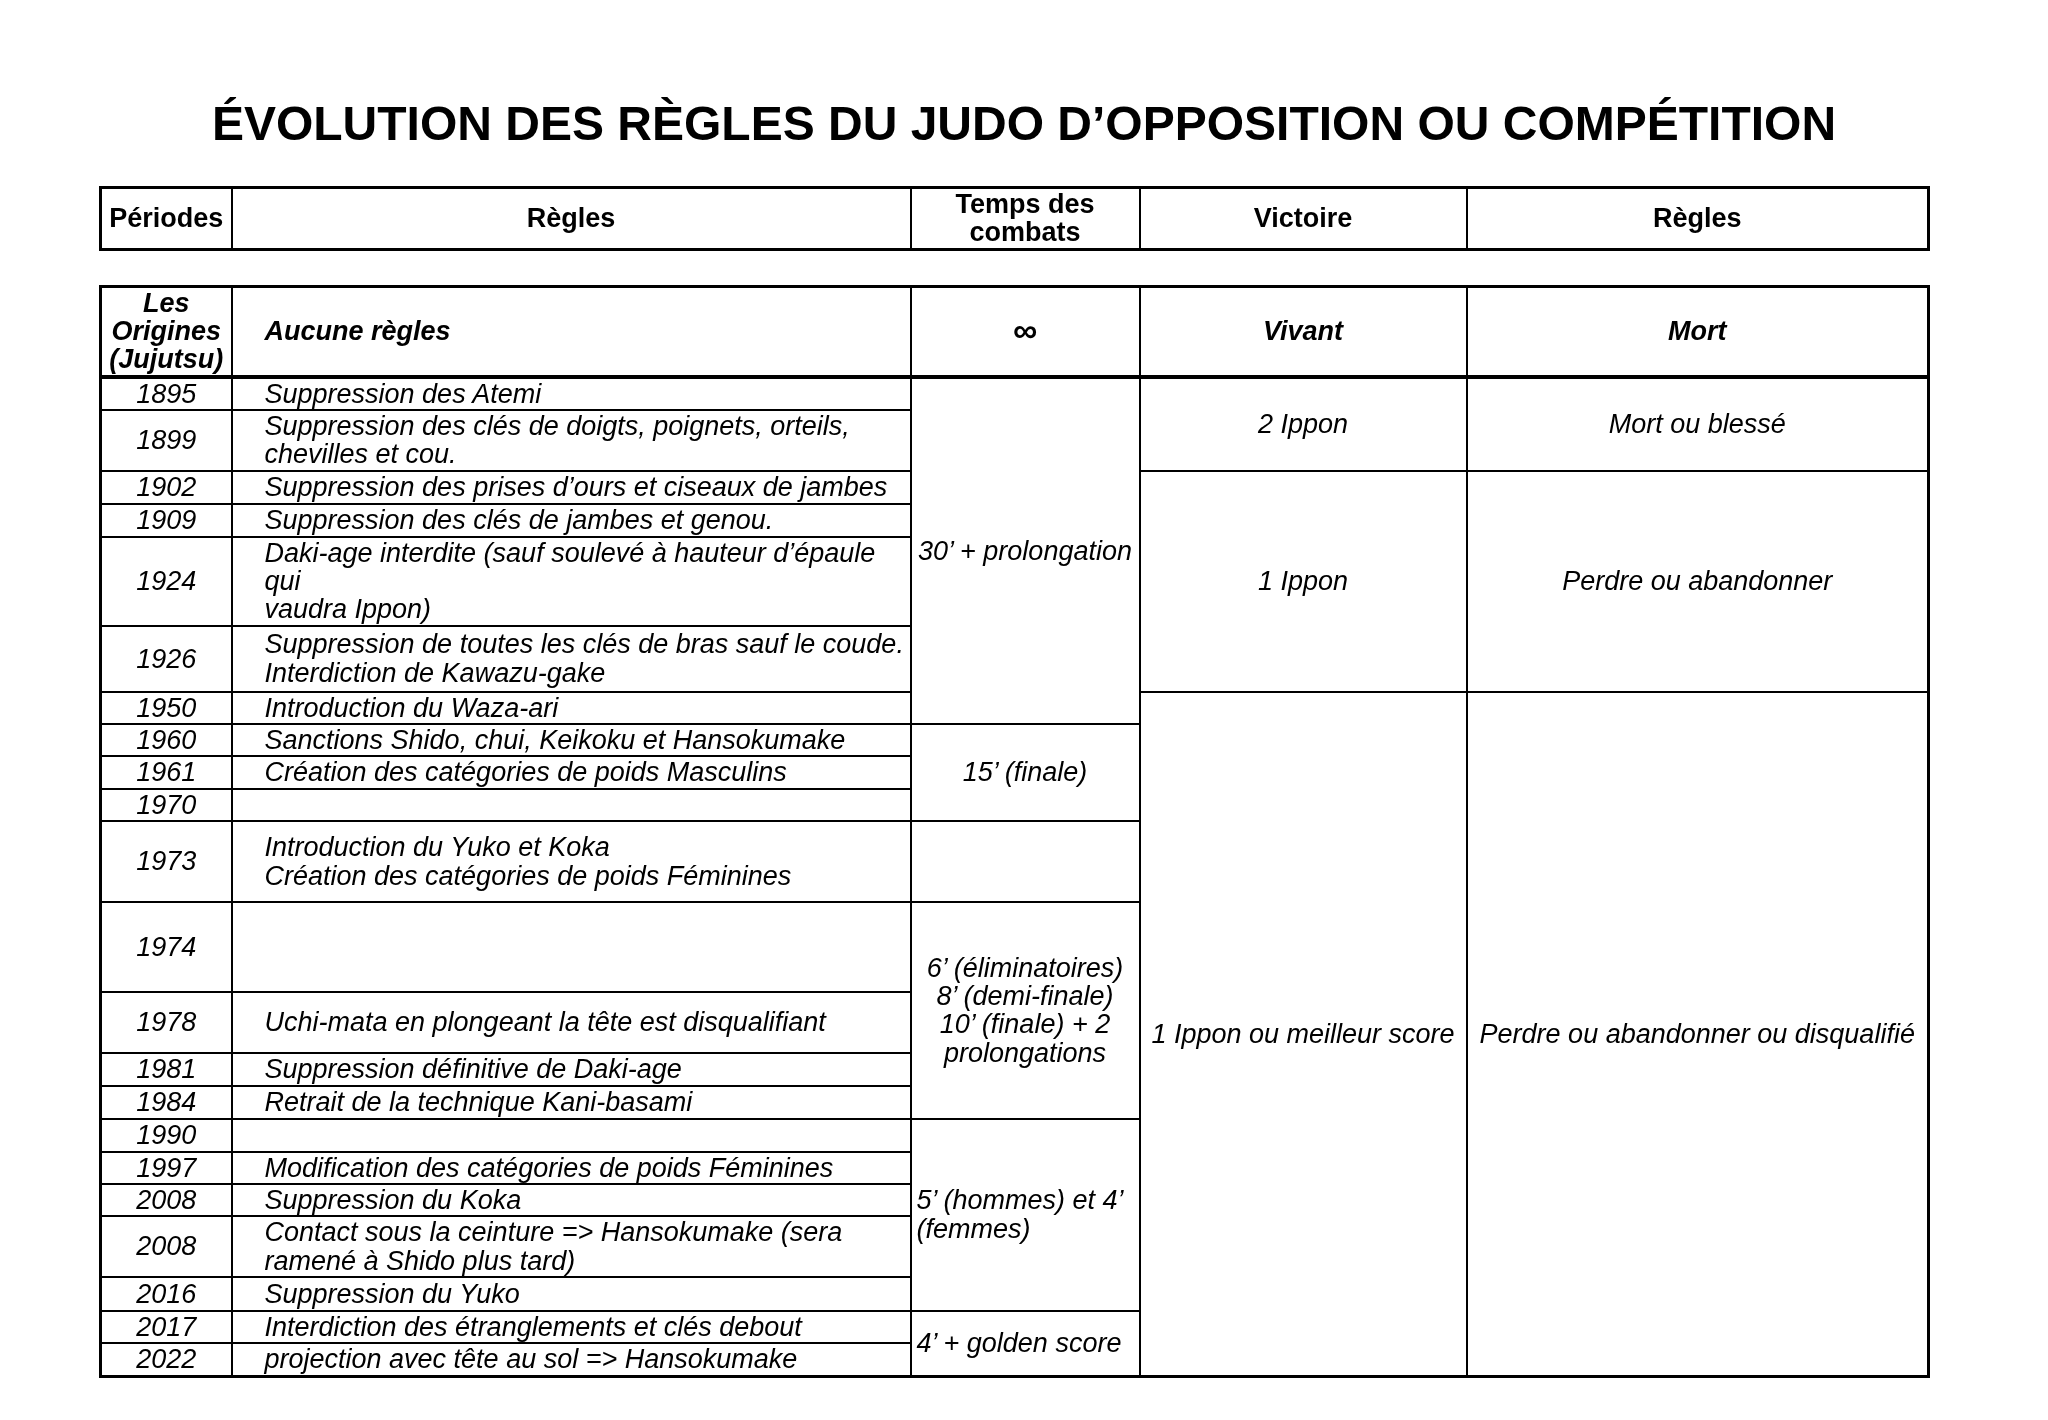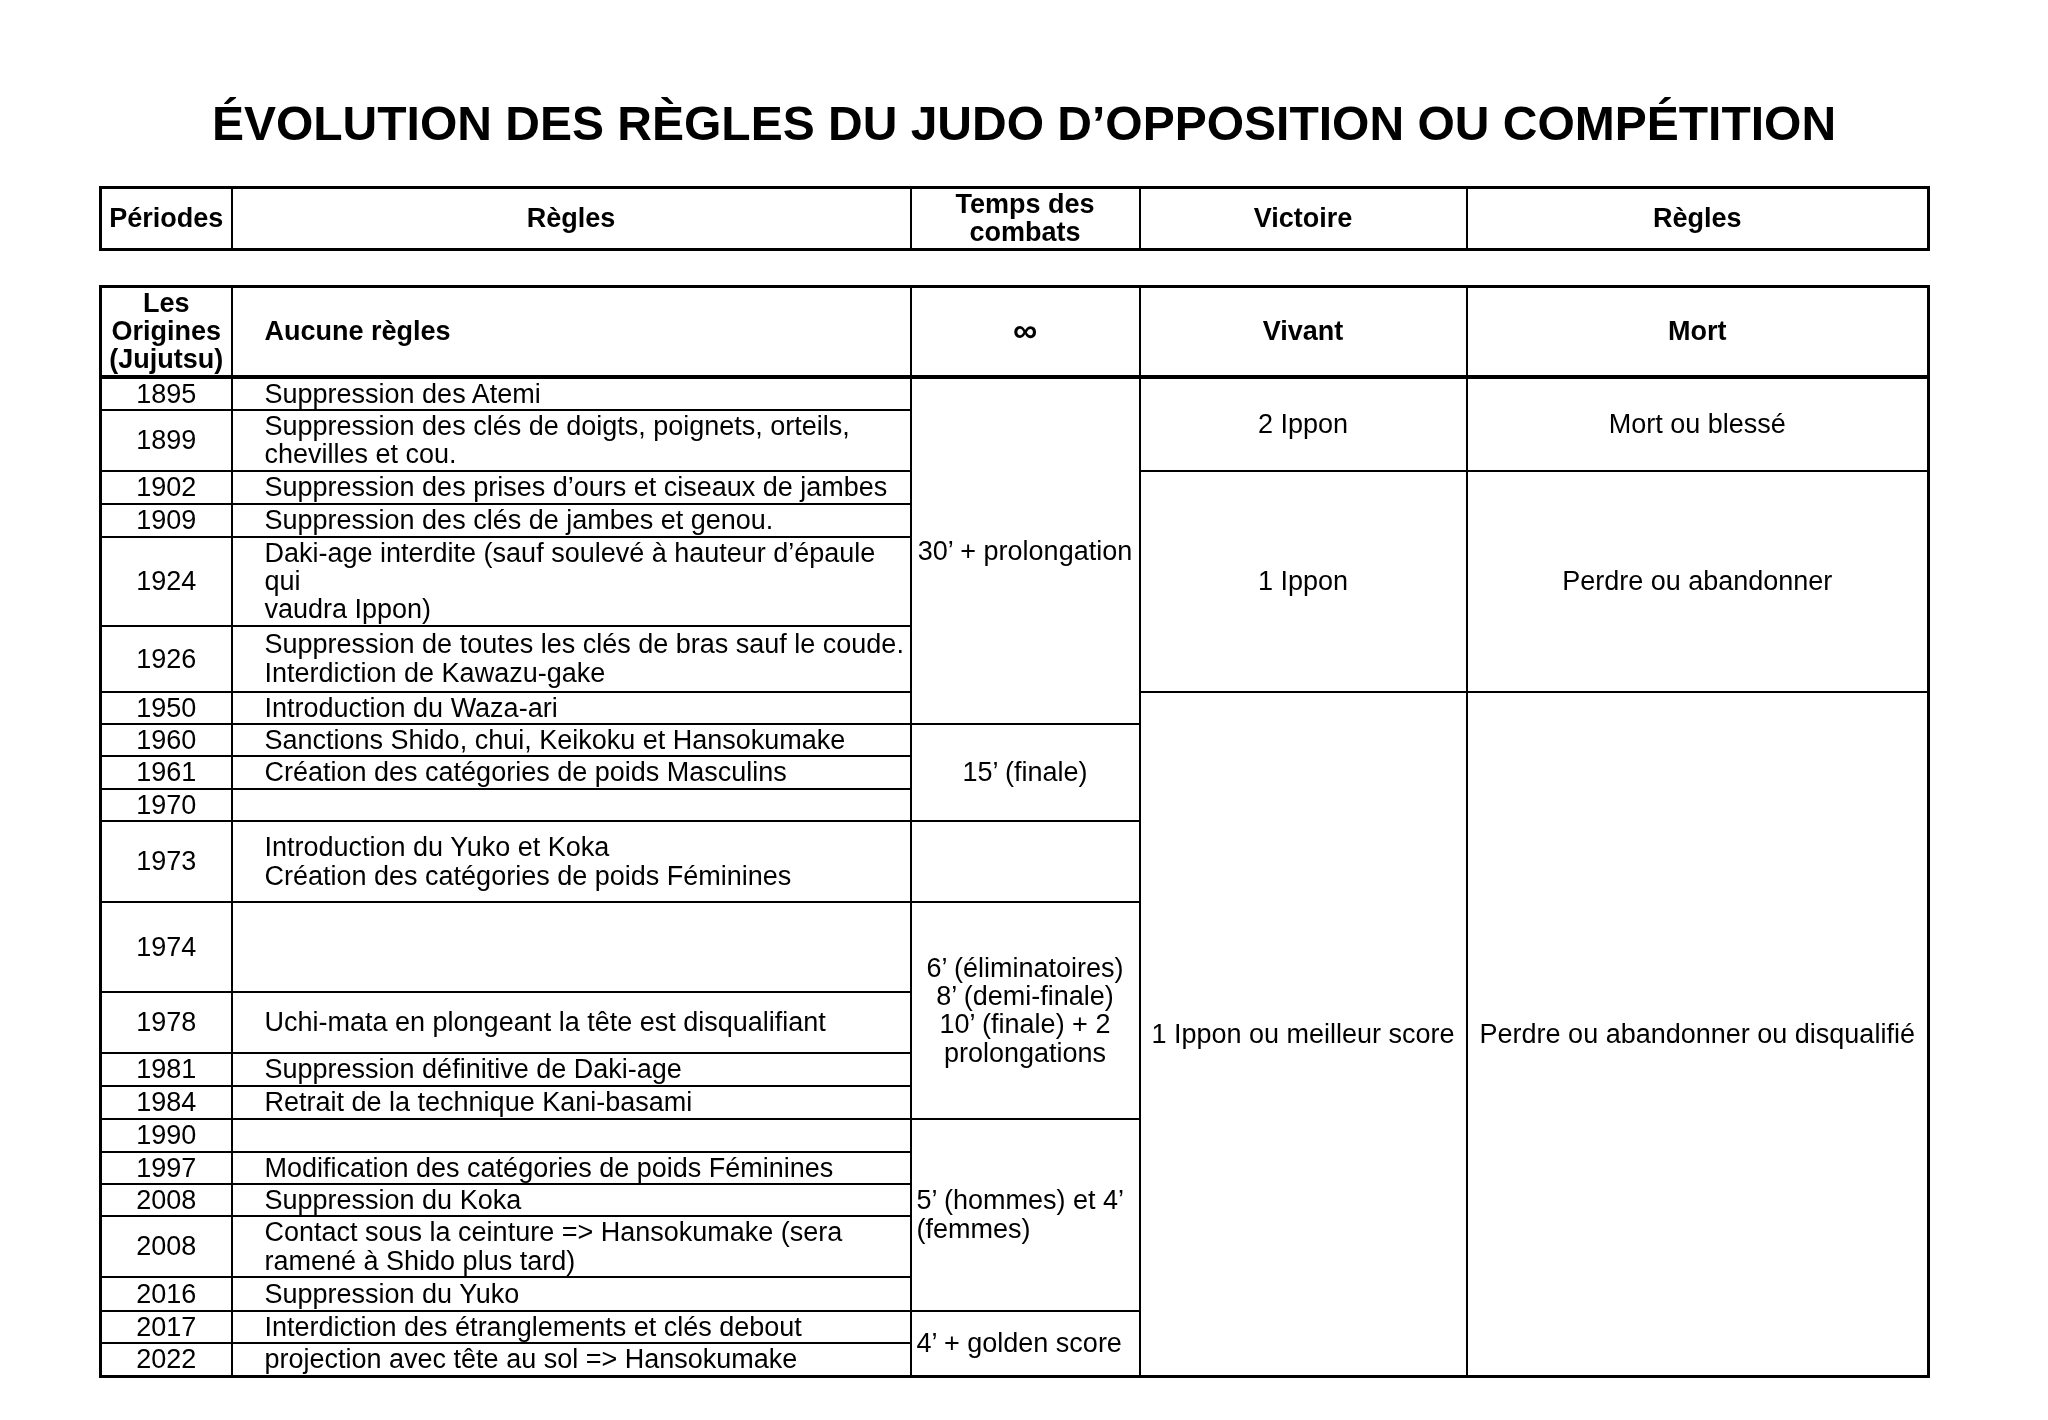--- a/index.html
+++ b/index.html
@@ -19,21 +19,21 @@
     font-weight:bold;
     white-space:nowrap;
   }
   table{
     border-collapse:collapse;
     table-layout:fixed;
     width:1828px;
     margin-left:99px;
   }
   .header-table{ margin-top:38px; border:3px solid #000; }
-  .body-table{ margin-top:34px; border:3px solid #000; }
+  .body-table{ margin-top:34px; border:3px solid #000;font-style:italic; }
   th,td{
     border:2px solid #000;
     padding:1px 4px;
     vertical-align:middle;
     font-size:27px;
     line-height:1.05;
     overflow:hidden;
   }
   th{
     font-weight:bold;

